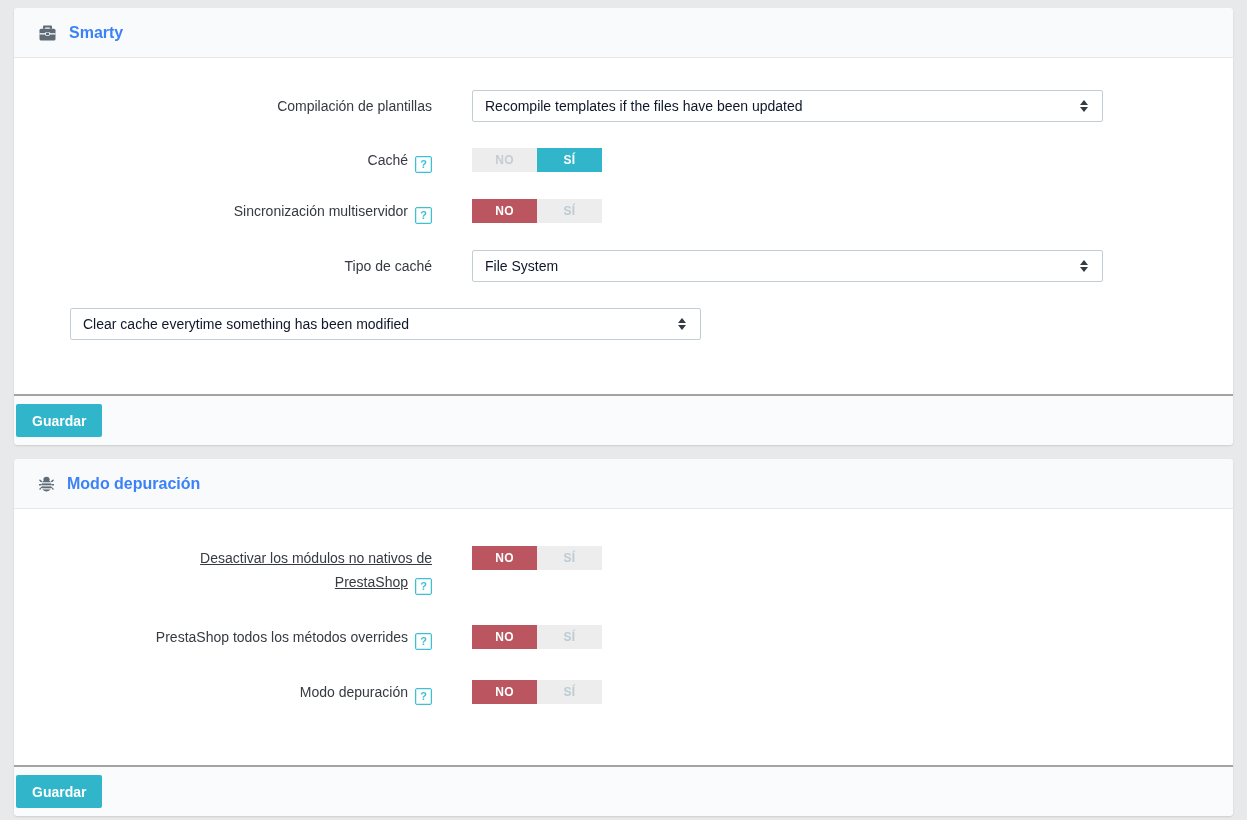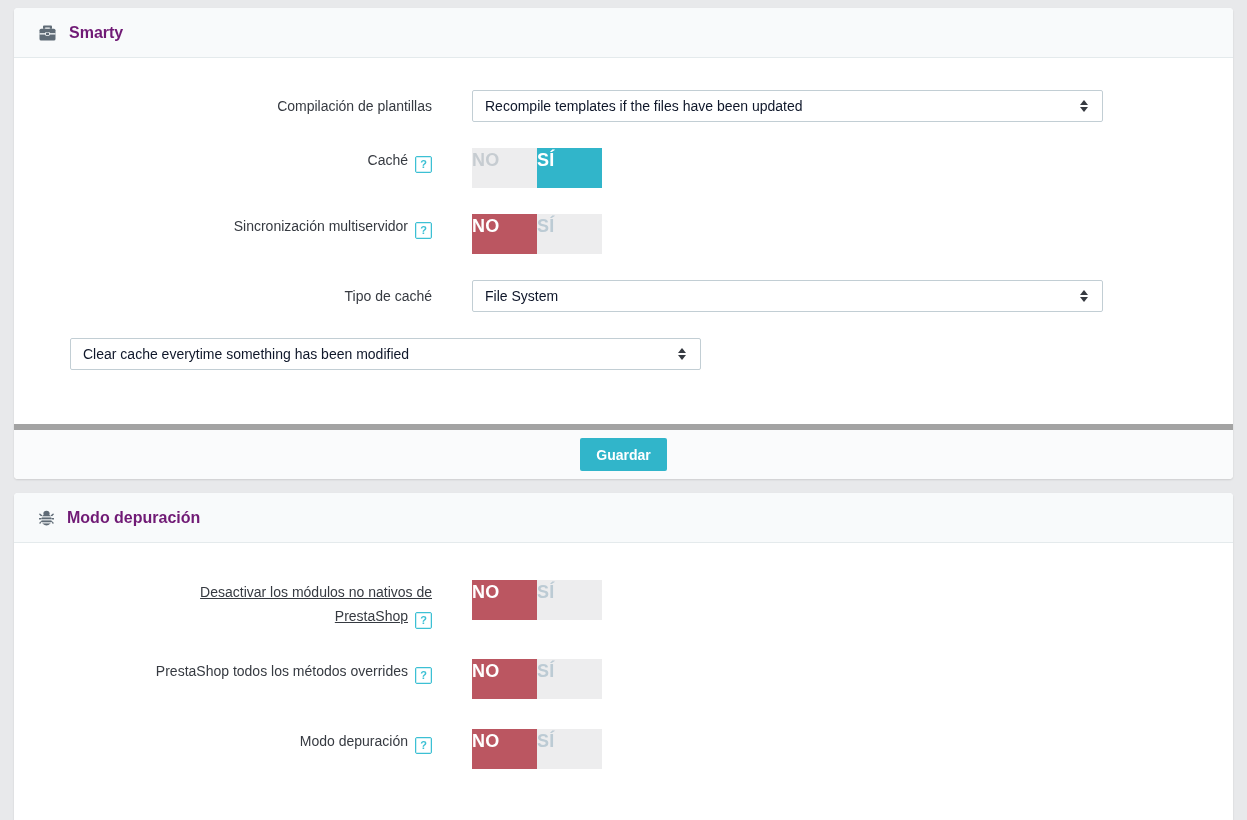--- a/index.html
+++ b/index.html
@@ -19,21 +19,21 @@
     overflow: hidden;
   }
   .panel-header {
     background: #f8fafb;
     border-bottom: 1px solid #e4eaec;
     padding: 14px 16px;
     display: flex;
     align-items: center;
   }
   .panel-header .hicon { display: inline-flex; margin: 0 13px 0 9px; }
-  .panel-title { font-size: 16px; font-weight: bold; color: #701a75; line-height: 21px; }
+  .panel-title { font-size: 16px; font-weight: bold; color: #3b82f6; line-height: 21px; }
 
   .panel-body-1 { padding: 32px 16px 54px 16px; }
   .panel-body-2 { padding: 37px 16px 60px 16px; }
 
   .form-row { display: flex; align-items: flex-start; }
   .panel-body-1 .form-row { margin-bottom: 26px; }
   .panel-body-2 .form-row { margin-bottom: 30px; }
   .form-row:last-child { margin-bottom: 0 !important; }
 
   .label-col {
@@ -90,39 +90,39 @@
     position: absolute;
     left: 0;
     border-left: 4.5px solid transparent;
     border-right: 4.5px solid transparent;
   }
   .select-arrows::before { top: 0; border-bottom: 5px solid #363a41; }
   .select-arrows::after { bottom: 0; border-top: 5px solid #363a41; }
 
   .switch { display: inline-flex; cursor: pointer; }
   .sw-opt {
-    width: 65px; height: 40px;
+    width: 65px; height: 24px;
     line-height: 24px;
-    text-align: left;
-    font-size: 18px;
+    text-align: center;
+    font-size: 12px;
     font-weight: bold;
     background: #ededee;
     letter-spacing: 0.3px;
   }
   .sw-off-no  { color: #c6ccd1; }
   .sw-off-yes { color: #bccbd4; }
   .sw-on-yes  { background: #31b5ca; color: #ffffff; }
   .sw-on-no   { background: #bb5661; color: #ffffff; }
 
   .panel-footer {
     background: #fafbfc;
-    border-top: 6px solid #a3a3a3;
-    padding: 8px 14px;
+    border-top: 2px solid #a3a3a3;
+    padding: 8px 2px;
     display: flex;
-    justify-content: center;
+    justify-content: flex-start;
   }
   .btn-save {
     background: #31b5ca;
     color: #ffffff;
     border: none;
     border-radius: 2px;
     font-family: "Liberation Sans", sans-serif;
     font-size: 14px;
     font-weight: bold;
     padding: 0 16px;

